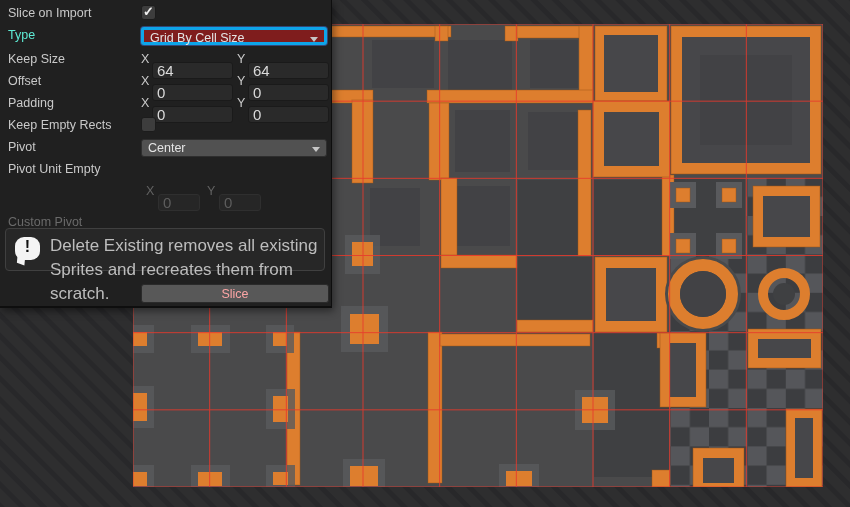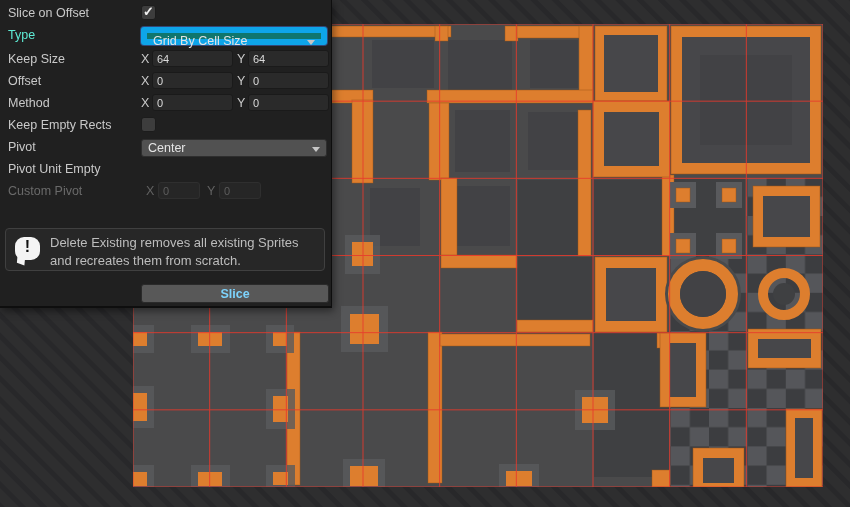--- a/index.html
+++ b/index.html
@@ -7,52 +7,52 @@
          font-family:"Liberation Sans",sans-serif;-webkit-font-smoothing:antialiased;}
   #texture-svg{position:absolute;left:0;top:0;}
 
   
   .panel{position:absolute;left:0;top:0;width:331px;height:306px;background:#202020;
          border-right:1px solid #0e0e0e;border-bottom:2px solid #0e0e0e;
          box-shadow:2px 3px 8px rgba(0,0,0,.45);z-index:5;}
   .row{position:absolute;left:0;width:100%;height:20px;}
   .lbl{position:absolute;left:8px;top:2px;font-size:12.5px;color:#c9c9c9;white-space:nowrap;}
   .lbl.blue{color:#5eead4;}
-  .lbl.dim{color:#6a6a6a;}
+  .lbl.dim{color:#6a6a6a;margin-top:31px;}
 
   .checkbox{position:absolute;left:141px;top:1px;width:15px;height:15px;background:#3d3d3d;
             border:1px solid #1c1c1c;border-radius:3px;box-sizing:border-box;}
   .checkbox .check{position:absolute;left:1px;top:-2px;font-size:13px;font-weight:bold;color:#f0f0f0;display:none;}
   .checkbox.checked .check{display:block;}
 
   .dropdown{position:absolute;left:141px;top:1px;width:186px;height:18px;background:#515151;
             border:1px solid #2e2e2e;border-radius:3px;box-sizing:border-box;color:#e4e4e4;
             font-size:12.5px;line-height:16px;padding:0 6px;cursor:default;}
-  .dropdown.focused{border:6px solid #0ea5e9;box-shadow:0 0 0 1px rgba(74,121,230,.45);background:#0f766e;}
+  .dropdown.focused{border:3px solid #0ea5e9;box-shadow:0 0 0 1px rgba(74,121,230,.45);background:#7f1d1d;}
   .dd-arrow{position:absolute;right:6px;top:7px;width:0;height:0;border-left:4px solid transparent;
             border-right:4px solid transparent;border-top:5px solid #c6c6c6;}
 
   .axis{position:absolute;top:2px;font-size:12.5px;color:#c9c9c9;}
   .axis.dim{color:#616161;}
-  .field{position:absolute;top:0;height:17px;background:#2a2a2a;border:1px solid #1a1a1a;
-         border-radius:3px;box-sizing:border-box;color:#dadada;font-size:11px;
+  .field{position:absolute;top:12px;height:17px;background:#2a2a2a;border:1px solid #1a1a1a;
+         border-radius:3px;box-sizing:border-box;color:#dadada;font-size:15px;
          font-family:"Liberation Sans",sans-serif;padding:0 4px;outline:none;}
   .field.dim{color:#5d5d5d;background:#262626;border-color:#2f2f2f;}
 
   .infobox{position:absolute;left:5px;top:228px;width:320px;height:43px;background:#272727;
            border:1px solid #404040;border-radius:4px;box-sizing:border-box;}
   .bubble{position:absolute;left:9px;top:8px;width:25px;height:23px;background:#f4f4f4;border-radius:9px;}
   .bubble:after{content:"";position:absolute;left:2px;bottom:-4px;width:8px;height:8px;background:#f4f4f4;
                 transform:rotate(20deg) skew(15deg);}
   .bubble .excl{position:absolute;width:100%;text-align:center;top:1px;font-size:16px;font-weight:bold;color:#101010;}
-  .info-text{position:absolute;left:44px;top:5px;width:268px;font-size:13px;line-height:1.4;color:#bdbdbd;}
+  .info-text{position:absolute;left:44px;top:5px;width:268px;font-size:17px;line-height:1.4;color:#bdbdbd;}
 
   .slice-btn{position:absolute;left:141px;top:284px;width:188px;height:19px;background:#585858;
-             border:1px solid #2a2a2a;border-radius:3px;color:#7dd3fc;font-size:12.5px;
-             font-family:"Liberation Sans",sans-serif;text-align:center;line-height:16px;cursor:default;font-weight:bold;}
+             border:1px solid #2a2a2a;border-radius:3px;color:#fca5a5;font-size:12.5px;
+             font-family:"Liberation Sans",sans-serif;text-align:center;line-height:16px;cursor:default;}
 </style>
 </head>
 <body>
 
 <div class="stage">
 
   <svg id="texture-svg" width="850" height="507" viewBox="0 0 850 507">
       <defs>
         <pattern id="hatch" width="15" height="15" patternUnits="userSpaceOnUse" patternTransform="rotate(-45)">
           <rect width="15" height="15" fill="#2e2e2f"></rect>
@@ -184,21 +184,21 @@
           <line x1="133" y1="332.6666666666667" x2="823" y2="332.6666666666667"></line>
           <line x1="133" y1="409.8333333333333" x2="823" y2="409.8333333333333"></line>
           <line x1="133" y1="487" x2="823" y2="487"></line>
         </g>
       </g>
     </svg>
 
   <div class="panel">
 
     <div class="row" style="top:4px">
-      <span class="lbl">Slice on Offset</span>
+      <span class="lbl">Slice on Import</span>
       <span class="checkbox checked">
         <span class="check">✓</span>
       </span>
     </div>
 
     <div class="row" style="top:26px">
       <span class="lbl blue">Type</span>
       <div class="dropdown focused">
         <span>Grid By Cell Size</span>
         <span class="dd-arrow"></span>
@@ -215,21 +215,21 @@
 
     <div class="row" style="top:72px">
       <span class="lbl">Offset</span>
       <span class="axis" style="left:141px">X</span>
       <input class="field" style="left: 152px; width: 81px;" value="0">
       <span class="axis" style="left:237px">Y</span>
       <input class="field" style="left: 248px; width: 81px;" value="0">
     </div>
 
     <div class="row" style="top:94px">
-      <span class="lbl">Method</span>
+      <span class="lbl">Padding</span>
       <span class="axis" style="left:141px">X</span>
       <input class="field" style="left: 152px; width: 81px;" value="0">
       <span class="axis" style="left:237px">Y</span>
       <input class="field" style="left: 248px; width: 81px;" value="0">
     </div>
 
     <div class="row" style="top:138px">
       <span class="lbl">Pivot</span>
       <div class="dropdown">
         <span>Center</span>

